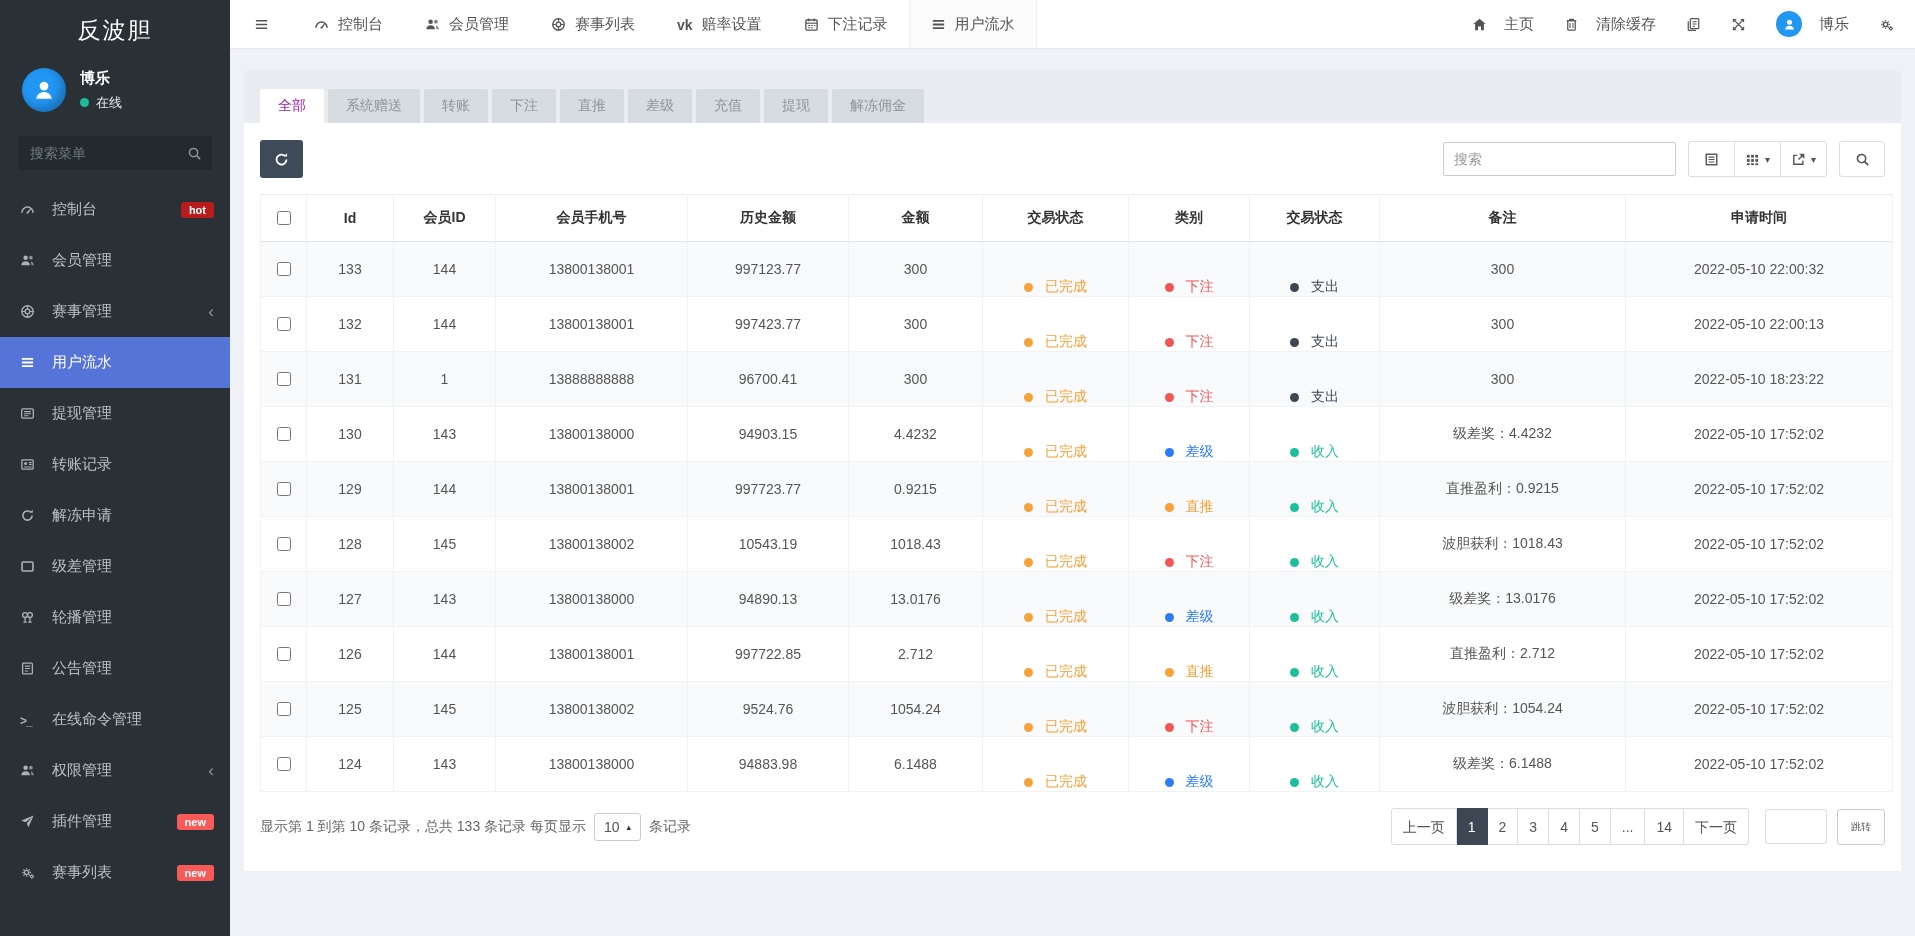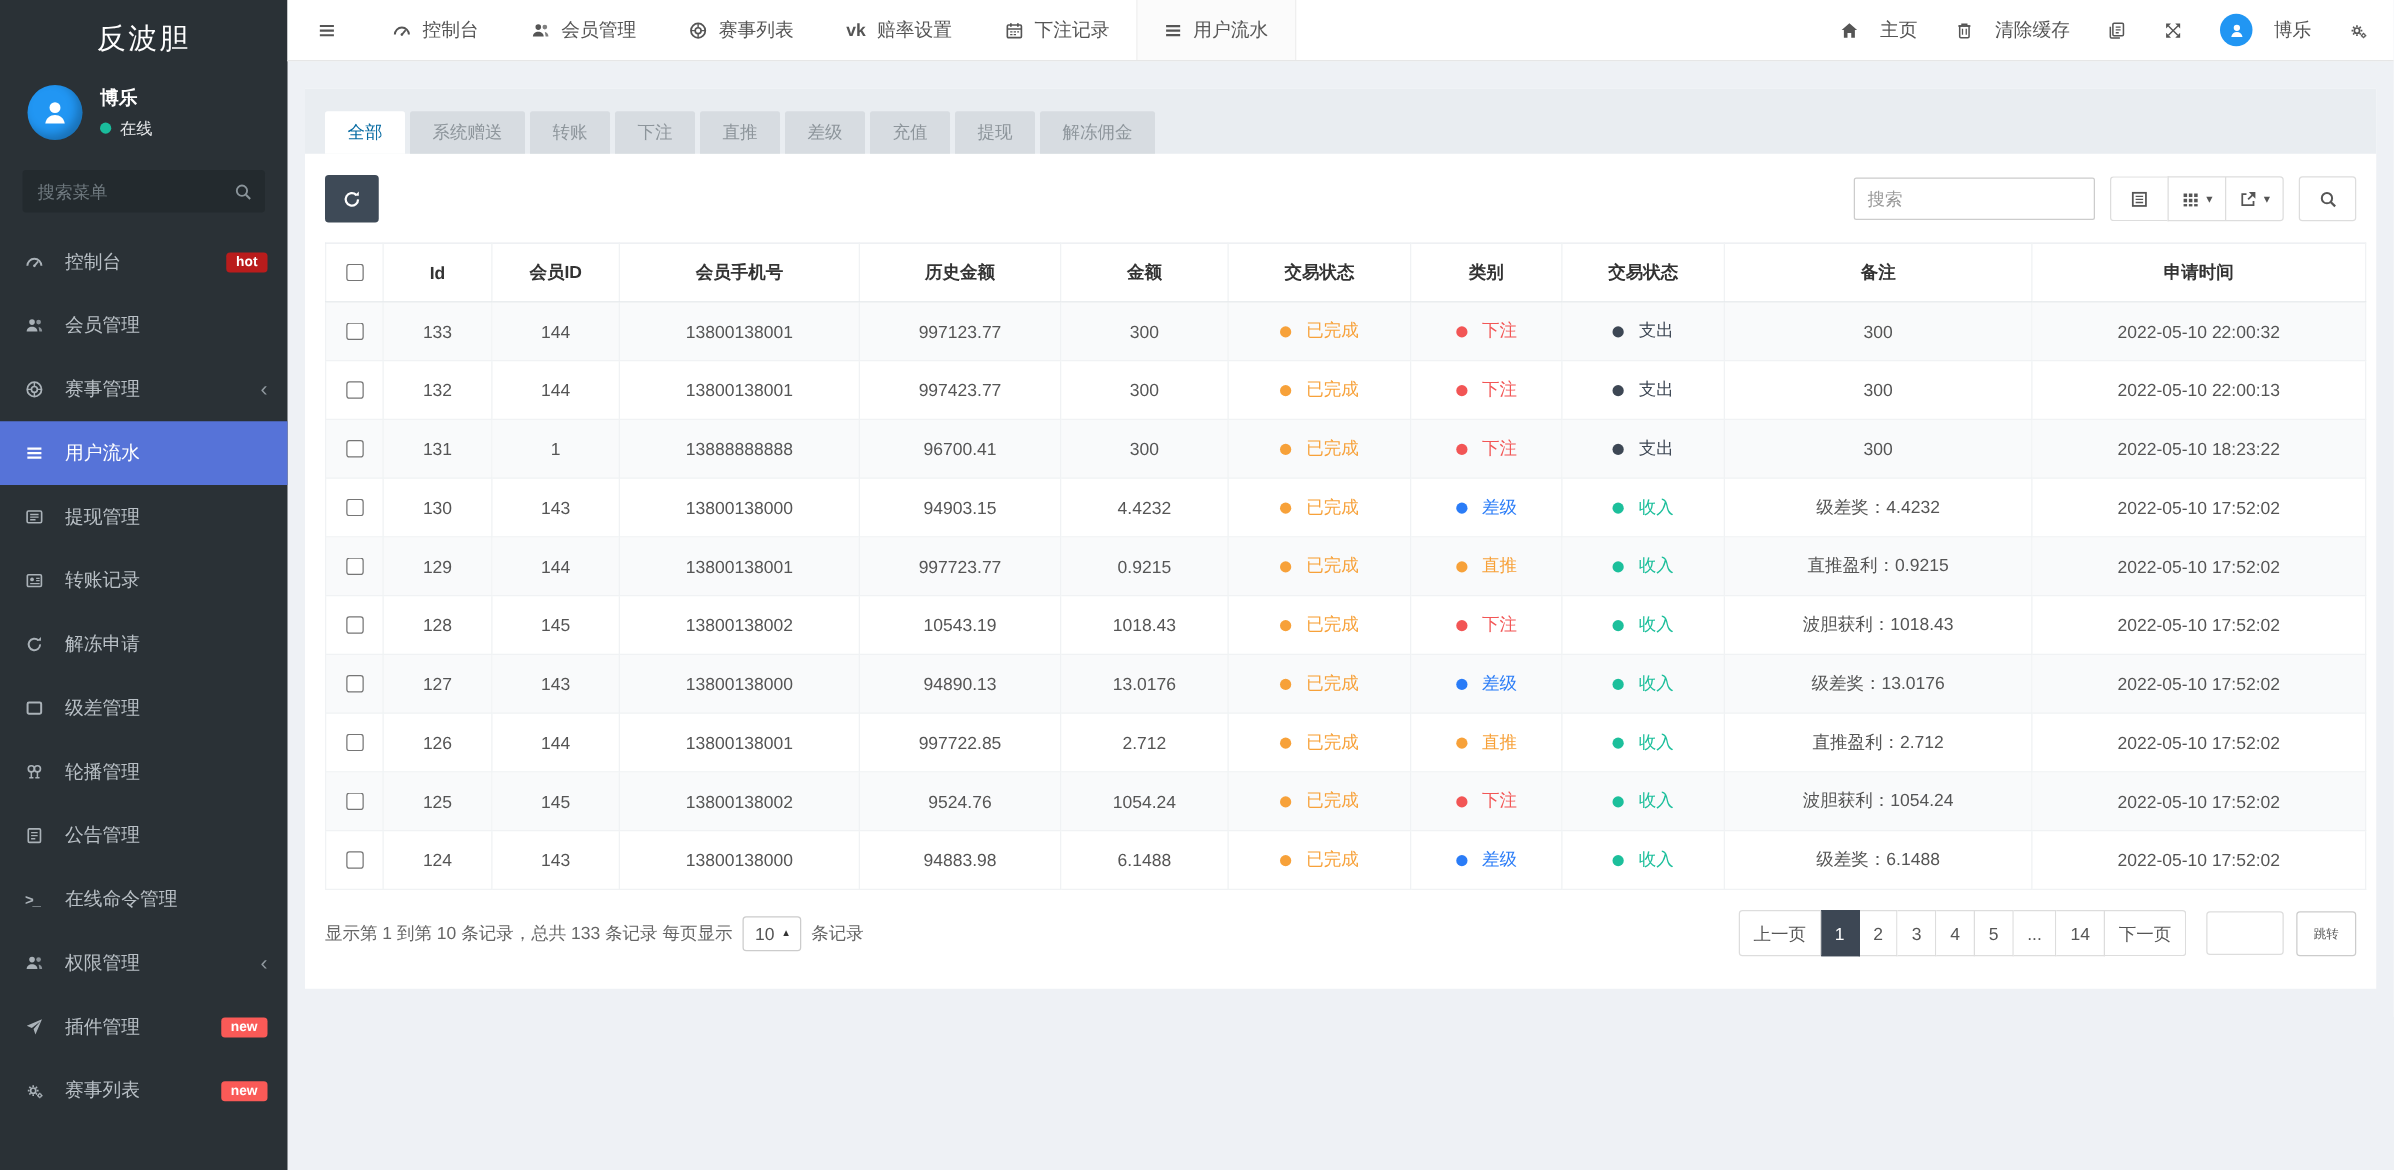--- a/index.html
+++ b/index.html
@@ -41,40 +41,40 @@
   .nav-right { margin-left:auto; display:flex; align-items:stretch; padding-right:6px; }
   .nav-right .nav-item { padding:0 15px;gap:17px; }
   .avatar-sm { width:26px; height:26px; border-radius:50%; background:#2196f3; display:flex; align-items:center; justify-content:center; }
   .avatar-sm svg { width:15px; height:15px; }
   .vk-txt { font-weight:bold; font-size:14px; }
   
   .content { flex:1; padding:22px 14px; }
   .panel { background:#fff; }
   .tabs { background:#e9edf1; padding:18px 16px 0; display:flex; gap:4px; }
   .tab { padding:8px 18px; font-size:14px; color:#8d959b; background:#d7dce1; cursor:pointer; border-radius:2px 2px 0 0; }
-  .tab.active { background:#fff; color:#0369a1; }
+  .tab.active { background:#fff; color:#a21caf; }
   .toolbar { display:flex; justify-content:space-between; align-items:center; padding:17px 16px 16px; }
   .btn-refresh { width:43px; height:38px; background:#3e4a57; border:none; border-radius:3px; color:#fff; display:flex; align-items:center; justify-content:center; cursor:pointer; }
   .toolbar-right { display:flex; align-items:center; }
-  .search-input { width:193px; height:34px; border:1px solid #ccc; border-radius:2px; padding:16px 10px; font-size:14px; color:#555; outline:none; margin-right:12px; }
+  .search-input { width:233px; height:34px; border:1px solid #ccc; border-radius:2px; padding:16px 10px; font-size:14px; color:#555; outline:none; margin-right:12px; }
   .search-input::placeholder { color:#999; }
   .btn-group { display:flex; margin-right:12px; }
   .tool-btn { height:36px; min-width:46px; background:#fff; border:1px solid #ddd; display:flex; align-items:center; justify-content:center; gap:5px; color:#555; cursor:pointer; padding:0 10px; }
   .btn-group .tool-btn { border-right:none; }
   .btn-group .tool-btn:first-child { border-radius:3px 0 0 3px; }
   .btn-group .tool-btn:last-child { border-right:1px solid #ddd; border-radius:0 3px 3px 0; }
   .tool-btn.single { border-radius:3px; border-right:1px solid #ddd; }
   .caret-d { font-size:10px; color:#555; }
   
   .table-wrap { padding:0 16px; }
   table { width:100%; border-collapse:collapse; font-size:14px; color:#555; table-layout:fixed; }
   th,td { border:1px solid #f0f2f4; text-align:center; height:47px; padding:0 6px; overflow:hidden; white-space:nowrap; }
   th { color:#333; font-weight:bold; border-bottom:1px solid #e4e7ea; border-top:1px solid #e9ecef; }
   tr.striped td { background:#f9fafb; }
-  .status { display:inline-flex; align-items:center; gap:12px; }
+  .status { display:inline-flex; align-items:center; gap:12px;margin-top:36px; }
   .sdot { width:9px; height:9px; border-radius:50%; display:inline-block; }
   input[type=checkbox] { width:14px; height:14px; cursor:pointer; }
   
   .panel-footer { display:flex; justify-content:space-between; align-items:center; padding:16px 16px 26px; font-size:14px; color:#666; }
   .records-info { display:flex; align-items:center; }
   .page-size { display:inline-flex; align-items:center; gap:7px; border:1px solid #ccc; border-radius:3px; padding:5px 9px; margin:0 8px; color:#555; cursor:pointer; background:#fff; }
   .caret-u { font-size:9px; color:#333; }
   .pagination { display:flex; align-items:center; }
   .page-btn { min-width:29px; padding:0 11px; height:37px; line-height:37px; text-align:center; border:1px solid #ddd; border-left:none; color:#555; cursor:pointer; font-size:14px; background:#fff; user-select:none; }
   .page-btn:first-child { border-left:1px solid #ddd; border-radius:3px 0 0 3px; }

